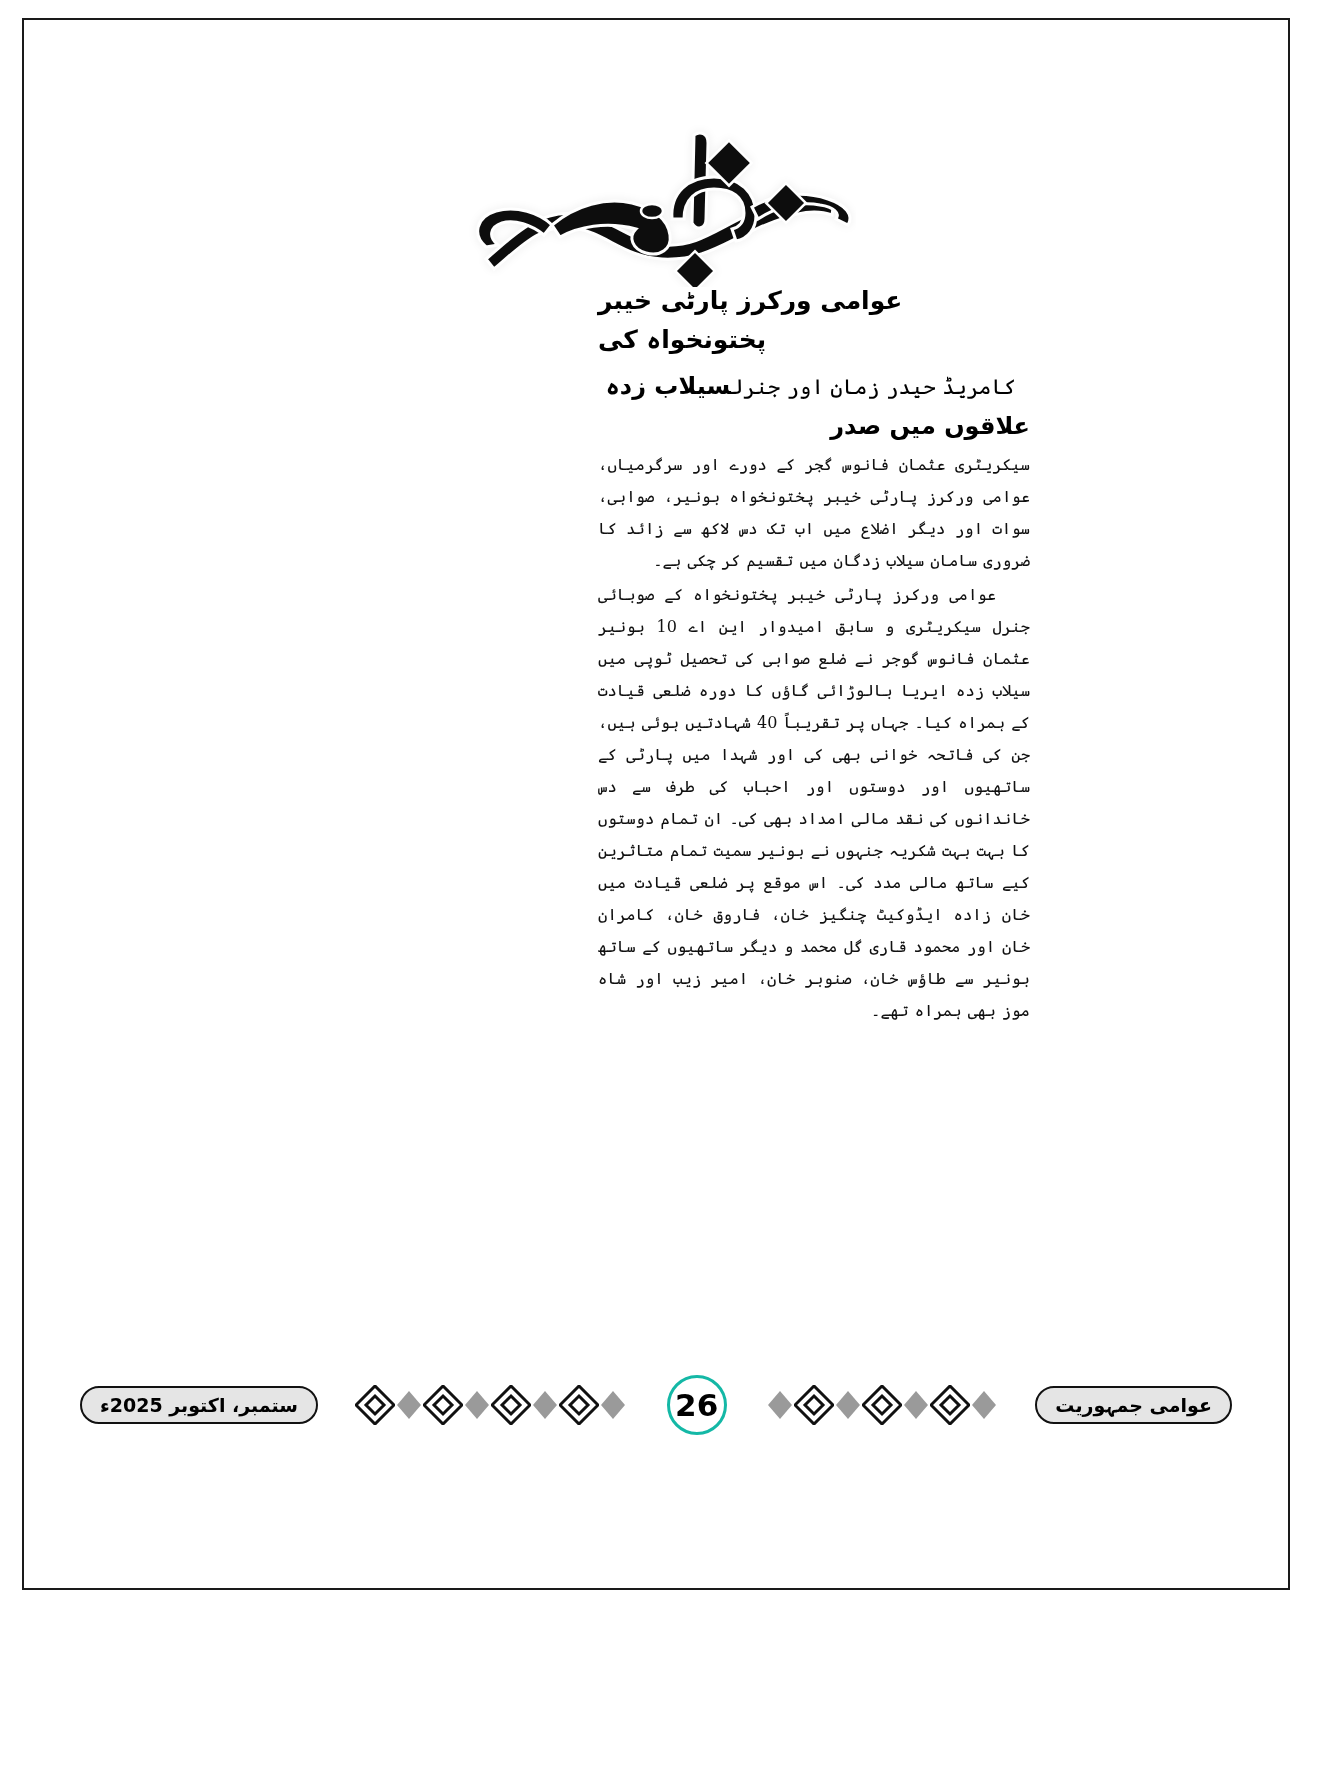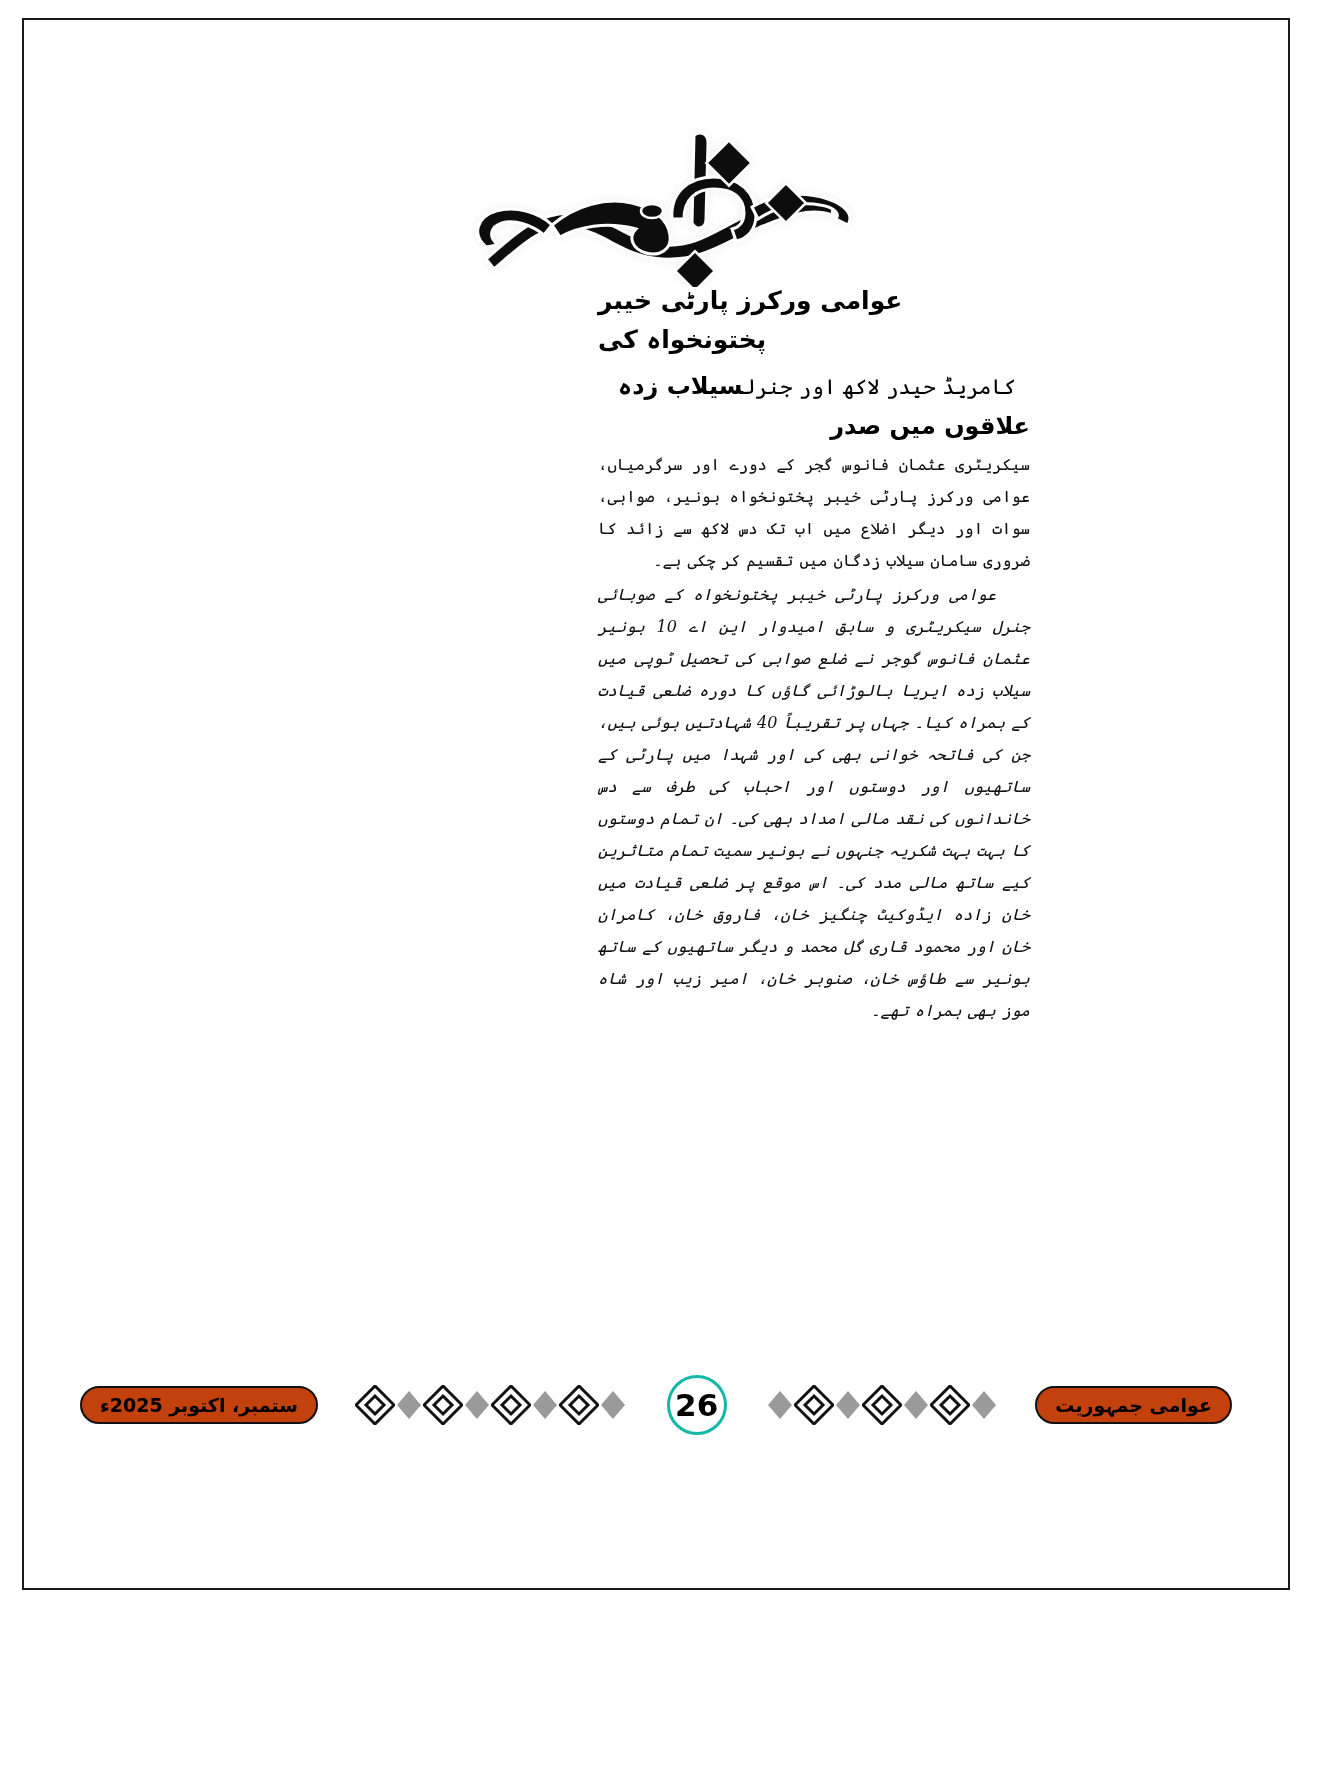--- a/index.html
+++ b/index.html
@@ -106,21 +106,20 @@
     color: #111;
     margin: 0 0 2px 0;
     text-align: justify;
     text-align-last: justify;
     direction: rtl;
     unicode-bidi: plaintext;
     word-spacing: 1px;
   }
   .body-par.indented {
     text-indent: 34px;
-    font-style: italic;
   }
   .body-par.last-line-right {
     text-align-last: right;
   }
 
   
   .footer {
     position: absolute;
     left: 56px;
     right: 56px;
@@ -135,21 +134,21 @@
   .pill {
     border: 2px solid #111;
     border-radius: 26px;
     height: 38px;
     min-width: 158px;
     padding: 0 18px;
     display: flex;
     align-items: center;
     justify-content: center;
     box-sizing: border-box;
-    background: #c2410c;
+    background: #e5e5e5;
     flex: none;
   }
   .pill span {
     font-family: "DejaVu Sans", "Liberation Sans", sans-serif;
     font-weight: bold;
     font-size: 19px;
     color: #000;
     direction: rtl;
     unicode-bidi: plaintext;
     white-space: nowrap;
@@ -245,21 +244,21 @@
           </g>
         </svg>
       </div>
     </div>
 
     <div class="article">
 
       <h1 class="headline">عوامی ورکرز پارٹی خیبر پختونخواہ کی</h1>
 
       <p class="lede-line">
-        <span class="run-in">کامریڈ حیدر لاکھ اور جنرل</span><span class="sub-bold">سیلاب زدہ علاقوں میں صدر</span>
+        <span class="run-in">کامریڈ حیدر زمان اور جنرل</span><span class="sub-bold">سیلاب زدہ علاقوں میں صدر</span>
       </p>
 
       <p class="body-par last-line-right">سیکریٹری عثمان فانوس گجر کے دورے اور سرگرمیاں، عوامی ورکرز پارٹی خیبر پختونخواہ بونیر، صوابی، سوات اور دیگر اضلاع میں اب تک دس لاکھ سے زائد کا ضروری سامان سیلاب زدگان میں تقسیم کر چکی ہے۔</p>
 
       <p class="body-par indented last-line-right">عوامی ورکرز پارٹی خیبر پختونخواہ کے صوبائی جنرل سیکریٹری و سابق امیدوار این اے 10 بونیر عثمان فانوس گوجر نے ضلع صوابی کی تحصیل ٹوپی میں سیلاب زدہ ایریا بالوڑائی گاؤں کا دورہ ضلعی قیادت کے ہمراہ کیا۔ جہاں پر تقریباً 40 شہادتیں ہوئی ہیں، جن کی فاتحہ خوانی بھی کی اور شہدا میں پارٹی کے ساتھیوں اور دوستوں اور احباب کی طرف سے دس خاندانوں کی نقد مالی امداد بھی کی۔ ان تمام دوستوں کا بہت بہت شکریہ جنہوں نے بونیر سمیت تمام متاثرین کیے ساتھ مالی مدد کی۔ اس موقع پر ضلعی قیادت میں خان زادہ ایڈوکیٹ چنگیز خان، فاروق خان، کامران خان اور محمود قاری گل محمد و دیگر ساتھیوں کے ساتھ بونیر سے طاؤس خان، صنوبر خان، امیر زیب اور شاہ موز بھی ہمراہ تھے۔</p>
 
     </div>
 
     <div class="footer">
 

